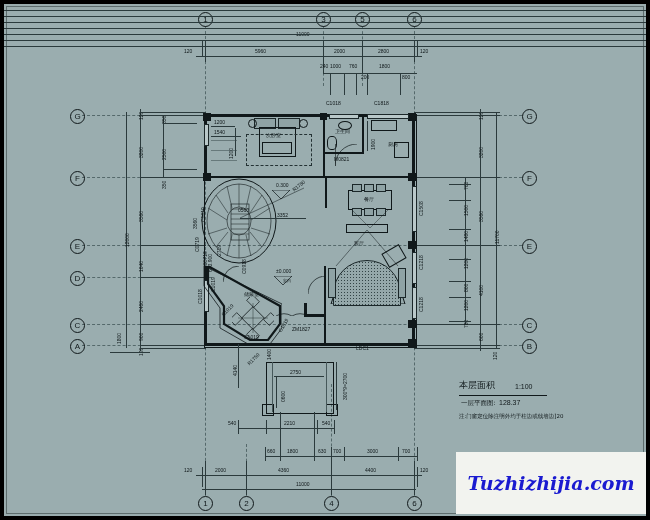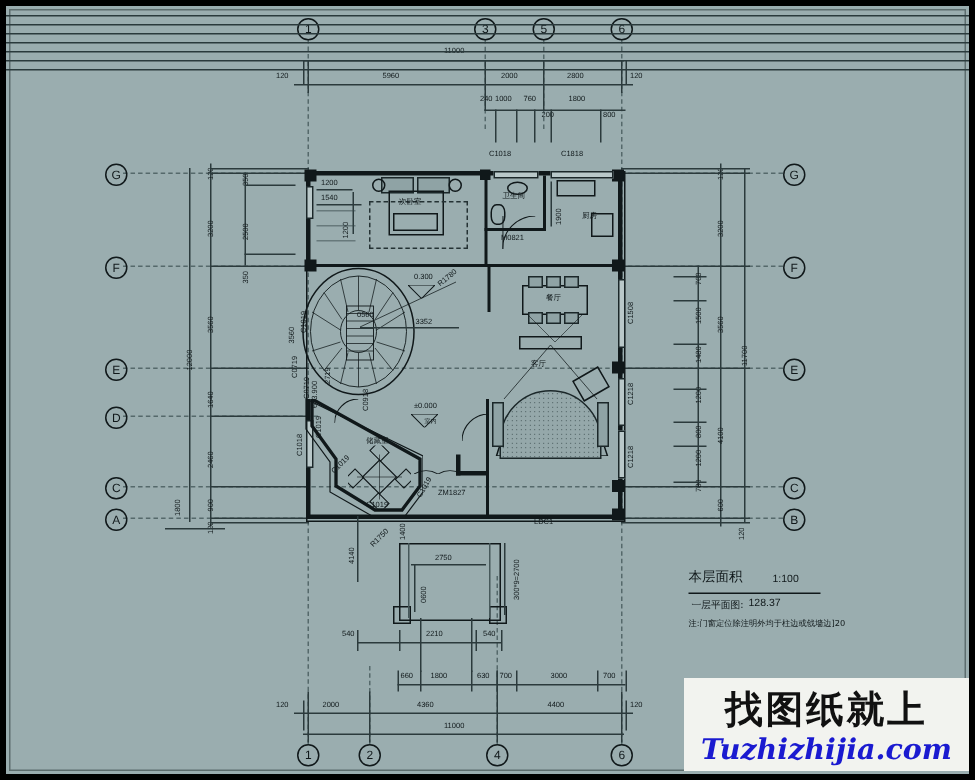--- a/index.html
+++ b/index.html
@@ -463,17 +463,16 @@
     <div style="position:relative;height:13px;margin-top:4px;">
       <span class="t t6 cjk" style="left:2px;top:0;font-size:6.5px;">一层平面图:</span>
       <span class="t t6" style="left:40px;top:0;font-size:7px;">128.37</span>
     </div>
     <div style="position:relative;height:12px;">
       <span class="t t5 cjk" style="left:0;top:0;font-size:5.5px;">注:门窗定位除注明外均于柱边或戗墙边]20</span>
     </div>
   </div>
 
   <div id="wm" style="left:452px;top:448px;width:190px;height:62px;">
-    <div class="cn" style="font-size:25px;">找图纸就上</div>
     <div class="url" style="font-size:19px;">Tuzhizhijia.com</div>
   </div>
 
 </div>
 
 </body></html>

